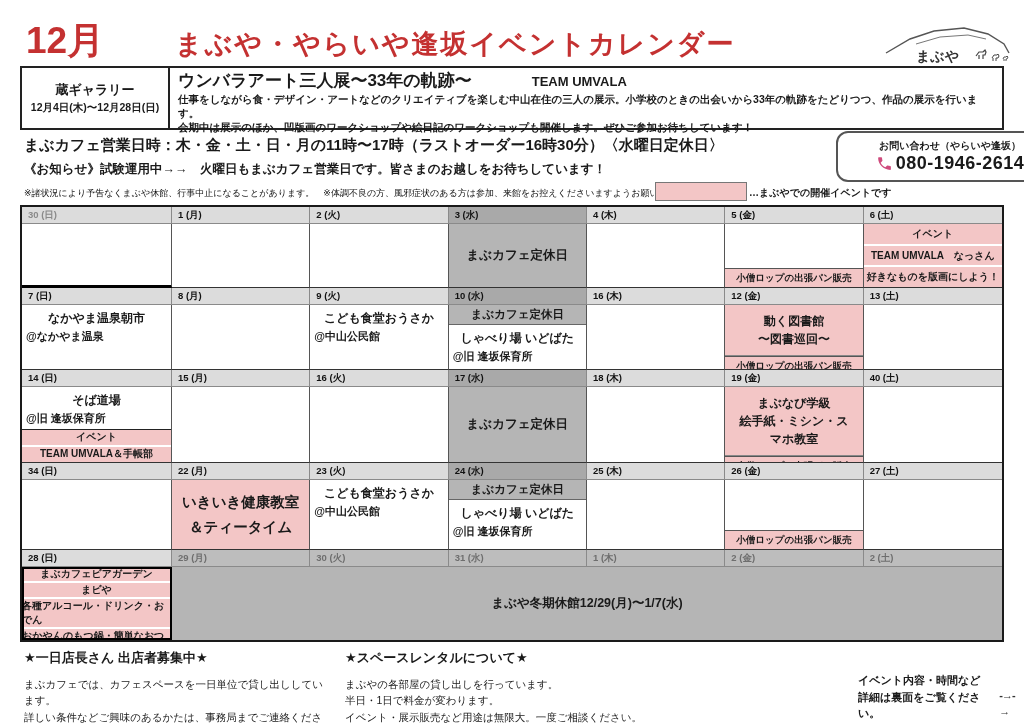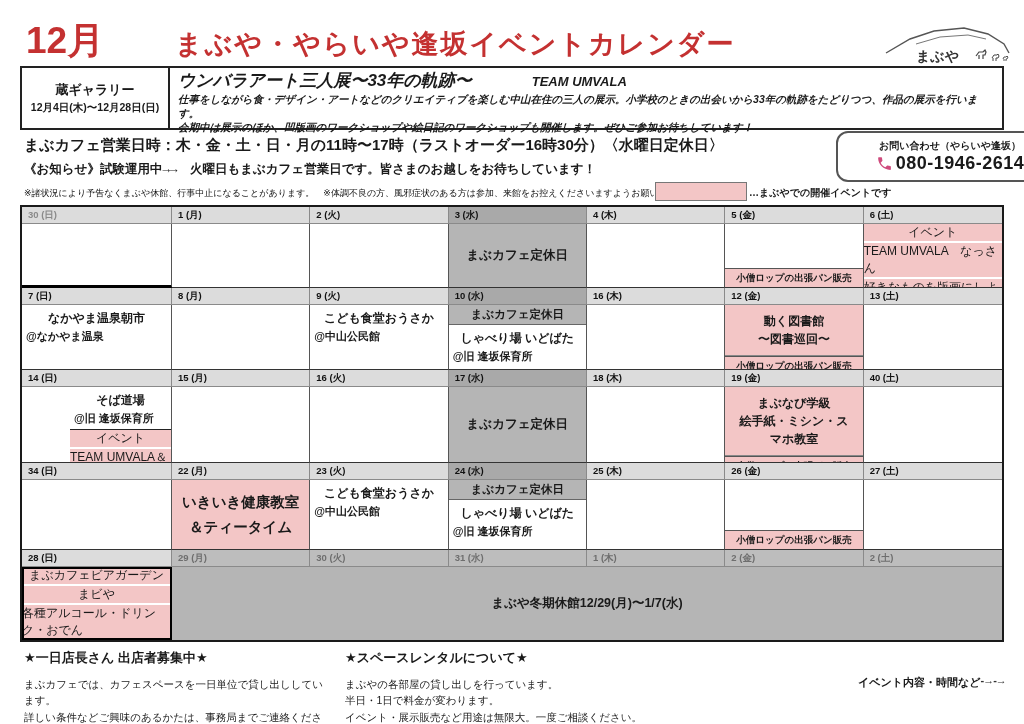--- a/index.html
+++ b/index.html
@@ -11,29 +11,29 @@
   .month{left:26px;top:16px;font-size:37px;font-weight:bold;color:#c43131;}
   .pagetitle{left:175px;top:26px;font-size:27px;font-weight:bold;color:#c43131;letter-spacing:2px;}
   .logo{left:882px;top:20px;width:130px;height:46px;}
 
   
   .gallery{left:20px;top:66px;width:980px;height:60px;border:2px solid #222;display:flex;background:#fff;}
   .gal-left{width:146px;border-right:2px solid #222;display:flex;flex-direction:column;
             align-items:center;justify-content:center;font-weight:bold;line-height:1.5;}
   .gal-venue{font-size:13px;}
   .gal-dates{font-size:10.5px;}
-  .gal-right{flex:1;padding:1px 8px 2px 8px;font-style:italic;}
+  .gal-right{flex:1;padding:1px 8px 2px 8px;}
   .gal-titlerow{display:flex;align-items:baseline;}
   .gal-title{font-size:17px;font-weight:bold;}
   .gal-team{font-size:13px;font-weight:bold;margin-left:60px;}
   .gal-desc{font-size:10.5px;line-height:1.35;font-weight:bold;}
 
   
   .cafe-hours{left:24px;top:136px;font-size:15px;font-weight:bold;}
-  .cafe-notice{left:24px;top:161px;font-size:12.5px;font-weight:bold;font-family:Liberation Mono, monospace;}
+  .cafe-notice{left:24px;top:161px;font-size:12.5px;font-weight:bold;}
 
   
   .contact{left:836px;top:131px;width:178px;height:47px;border:2px solid #555;border-radius:12px;
            display:flex;flex-direction:column;align-items:center;justify-content:center;background:#fff;padding-left:23px;}
   .contact-label{font-size:10px;font-weight:bold;}
   .contact-phone{display:flex;align-items:center;gap:3px;font-size:18px;font-weight:bold;letter-spacing:0.5px;}
 
   
   .disclaimer{left:24px;top:187px;font-size:9px;color:#111;}
   .legend-swatch{left:655px;top:182px;width:90px;height:17px;background:#f3c6c6;border:1px solid #777;}
@@ -62,21 +62,21 @@
   .plain{padding:4px 4px 2px 4px;font-weight:bold;font-size:12px;line-height:1.55;flex:none;}
   .plain .c{text-align:center;}
   .plain .l{text-align:left;font-size:11px;}
   .plain.sep{border-bottom:1.5px solid #222;}
   .pink-block{background:#f3c6c6;padding:7px 8px;font-weight:bold;font-size:12px;text-align:center;
               line-height:1.5;border-bottom:1px solid #888;flex:none;}
   .bread{margin-top:auto;background:#f3c6c6;border-top:1px solid #555;font-size:9.5px;font-weight:bold;
          text-align:center;padding:3px 0 2px 0;flex:none;}
   .event-fill{flex:1;background:#fff;display:flex;flex-direction:column;}
   .event-fill .ln{background:#f3c6c6;flex:1;display:flex;align-items:center;justify-content:center;
-                  margin-bottom:2px;font-weight:normal;font-size:12px;}
+                  margin-bottom:2px;font-weight:bold;font-size:10px;}
   .event-fill .ln:last-child{margin-bottom:0;}
   .ev-t{font-size:12px;}
   .ev-big{font-size:13px;}
   .ev-big2{font-size:12.5px;}
   .ev-sub{font-size:10.5px;font-weight:bold;}
   .pink-fill-center{flex:1;background:#f3c6c6;display:flex;flex-direction:column;align-items:center;
                     justify-content:center;font-weight:bold;font-size:14.5px;line-height:1.7;}
   .winter{flex:1;background:#b5b5b5;display:flex;flex-direction:row;align-items:center;
           justify-content:center;font-weight:bold;font-size:12.5px;line-height:1.8;}
 
@@ -197,21 +197,21 @@
       <div class="bread">小僧ロップの出張パン販売</div>
     </div>
     <div class="bcell nrb" style="grid-area: 4 / 7 / auto / 8;"></div>
     <div class="hcell" style="grid-area: 5 / 1;">14 (日)</div>
     <div class="hcell" style="grid-area: 5 / 2;">15 (月)</div>
     <div class="hcell" style="grid-area: 5 / 3;">16 (火)</div>
     <div class="hcell wed" style="grid-area: 5 / 4;">17 (水)</div>
     <div class="hcell" style="grid-area: 5 / 5;">18 (木)</div>
     <div class="hcell" style="grid-area: 5 / 6;">19 (金)</div>
     <div class="hcell" style="grid-area: 5 / 7; border-right: none;">40 (土)</div>
-    <div class="bcell" style="grid-area: 6 / 1 / auto / 2; padding-left: 48px;">
+    <div class="bcell" style="grid-area: 6 / 1 / auto / 2;">
       <div class="plain sep">
         <div class="c">そば道場</div>
         <div class="l">@旧 逢坂保育所</div>
       </div>
       <div class="event-fill">
         <div class="ln ev-t">イベント</div>
         <div class="ln ev-big">TEAM UMVALA＆手帳部</div>
       </div>
     </div>
     <div class="bcell" style="grid-area: 6 / 2 / auto / 3;"></div>
@@ -291,15 +291,16 @@
 </div>
 <div class="abs foot-col f2">
   <div class="foot-title">★スペースレンタルについて★</div>
   <div>まぶやの各部屋の貸し出しを行っています。</div>
   <div>半日・1日で料金が変わります。</div>
   <div>イベント・展示販売など用途は無限大。一度ご相談ください。</div>
 </div>
 <div class="abs f3">
   <div>
     <div>イベント内容・時間など</div>
+    <div>詳細は裏面をご覧ください。</div>
   </div>
   <span class="arrow">-→-→</span>
 </div>
 
 </body></html>

